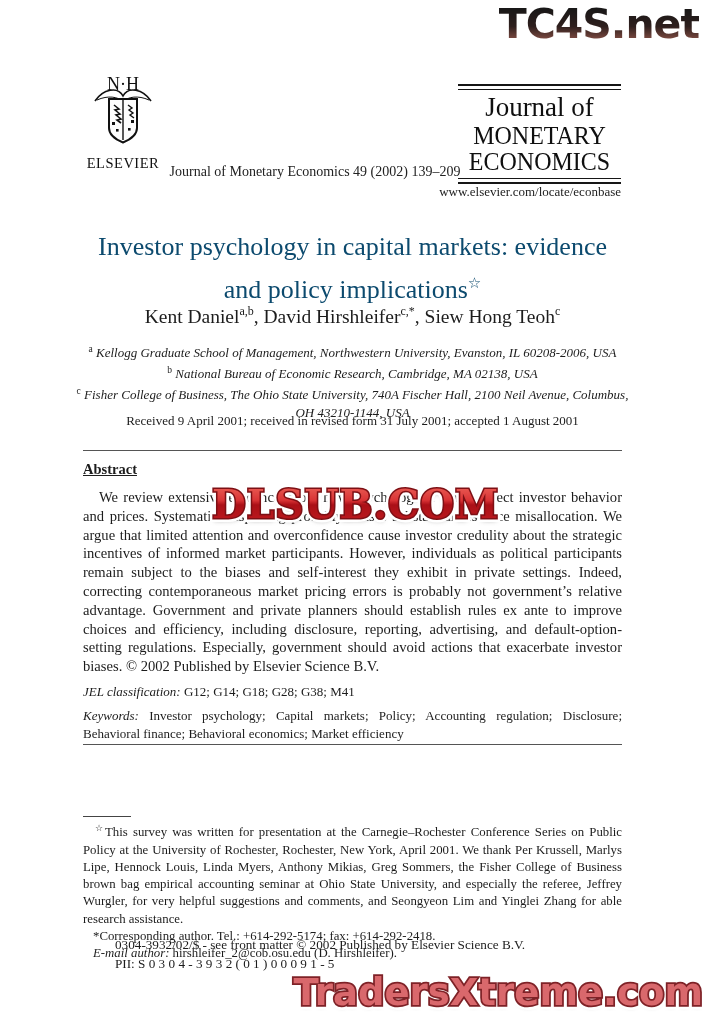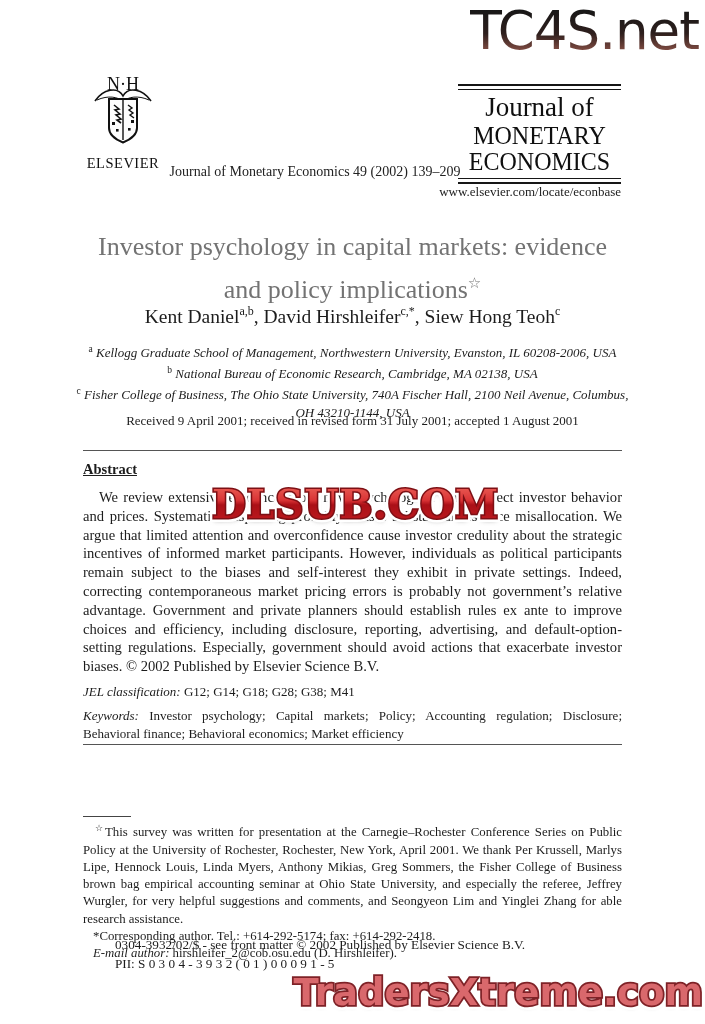--- a/index.html
+++ b/index.html
@@ -1,21 +1,21 @@
 <!DOCTYPE html>
 <html><head>
 <meta charset="utf-8">
 <style>
   html,body{margin:0;padding:0;background:#ffffff;}
   .page{position:relative;width:705px;height:1024px;background:#fff;overflow:hidden;
         font-family:"Liberation Serif",serif;color:#1c1c1c;}
 
   
   .wm-top{position:absolute;top:0px;right:6px;font-family:"DejaVu Sans",sans-serif;
-          font-weight:normal;font-size:53px;letter-spacing:-1px;
+          font-weight:bold;font-size:41px;letter-spacing:-1px;
           background:linear-gradient(180deg,#171717 15%,#2e1f1d 55%,#9a5a4e 92%);
           -webkit-background-clip:text;background-clip:text;color:transparent;}
   .wm-mid{position:absolute;top:480px;left:212px;font-family:"DejaVu Serif",serif;
           font-weight:bold;font-size:39px;letter-spacing:1px;line-height:48px;white-space:nowrap;}
   .wm-mid .l-back{position:absolute;left:0;top:0;color:#fff;-webkit-text-stroke:8px #ffffff;
           text-shadow:0 3px 4px rgba(110,110,110,.55);}
   .wm-mid .l-dark{position:absolute;left:0;top:0;color:#7d0f14;-webkit-text-stroke:3px #7d0f14;}
   .wm-mid .l-front{position:relative;
           background:linear-gradient(180deg,#ef6b5f 0%,#d93335 42%,#ab1017 52%,#c21b20 100%);
           -webkit-background-clip:text;background-clip:text;color:transparent;}
@@ -35,21 +35,21 @@
   .jbox{position:absolute;top:84px;right:84px;width:163px;text-align:center;color:#0f0f0f;}
   .drule-top{height:3px;border-top:2px solid #161616;border-bottom:1px solid #161616;}
   .drule-bot{height:3px;border-top:1px solid #161616;border-bottom:2px solid #161616;margin-top:4px;}
   .j1{font-size:27px;line-height:31px;margin-top:2px;}
   .j2{font-size:24px;line-height:25px;transform:scaleY(1.08);}
   .j3{font-size:24px;line-height:26px;transform:scaleY(1.08);}
   .jweb{position:absolute;top:184px;right:84px;font-size:13px;color:#222;}
 
   
   .title{position:absolute;top:228px;left:40px;right:40px;text-align:center;
-         font-size:26px;line-height:37px;color:#737373;}
+         font-size:26px;line-height:37px;color:#0c4a6e;}
   .title sup{font-size:15px;}
   .authors{position:absolute;top:304px;left:0;right:0;text-align:center;font-size:19.5px;}
   .authors sup{font-size:12px;}
   .affils{position:absolute;top:341px;left:70px;right:70px;text-align:center;
           font-style:italic;font-size:13px;line-height:17.6px;}
   .affils sup{font-size:9.5px;font-style:normal;}
   .received{position:absolute;top:413px;left:0;right:0;text-align:center;font-size:13px;}
 
   
   .hr{position:absolute;left:83px;right:83px;border-top:1.3px solid #555;}

